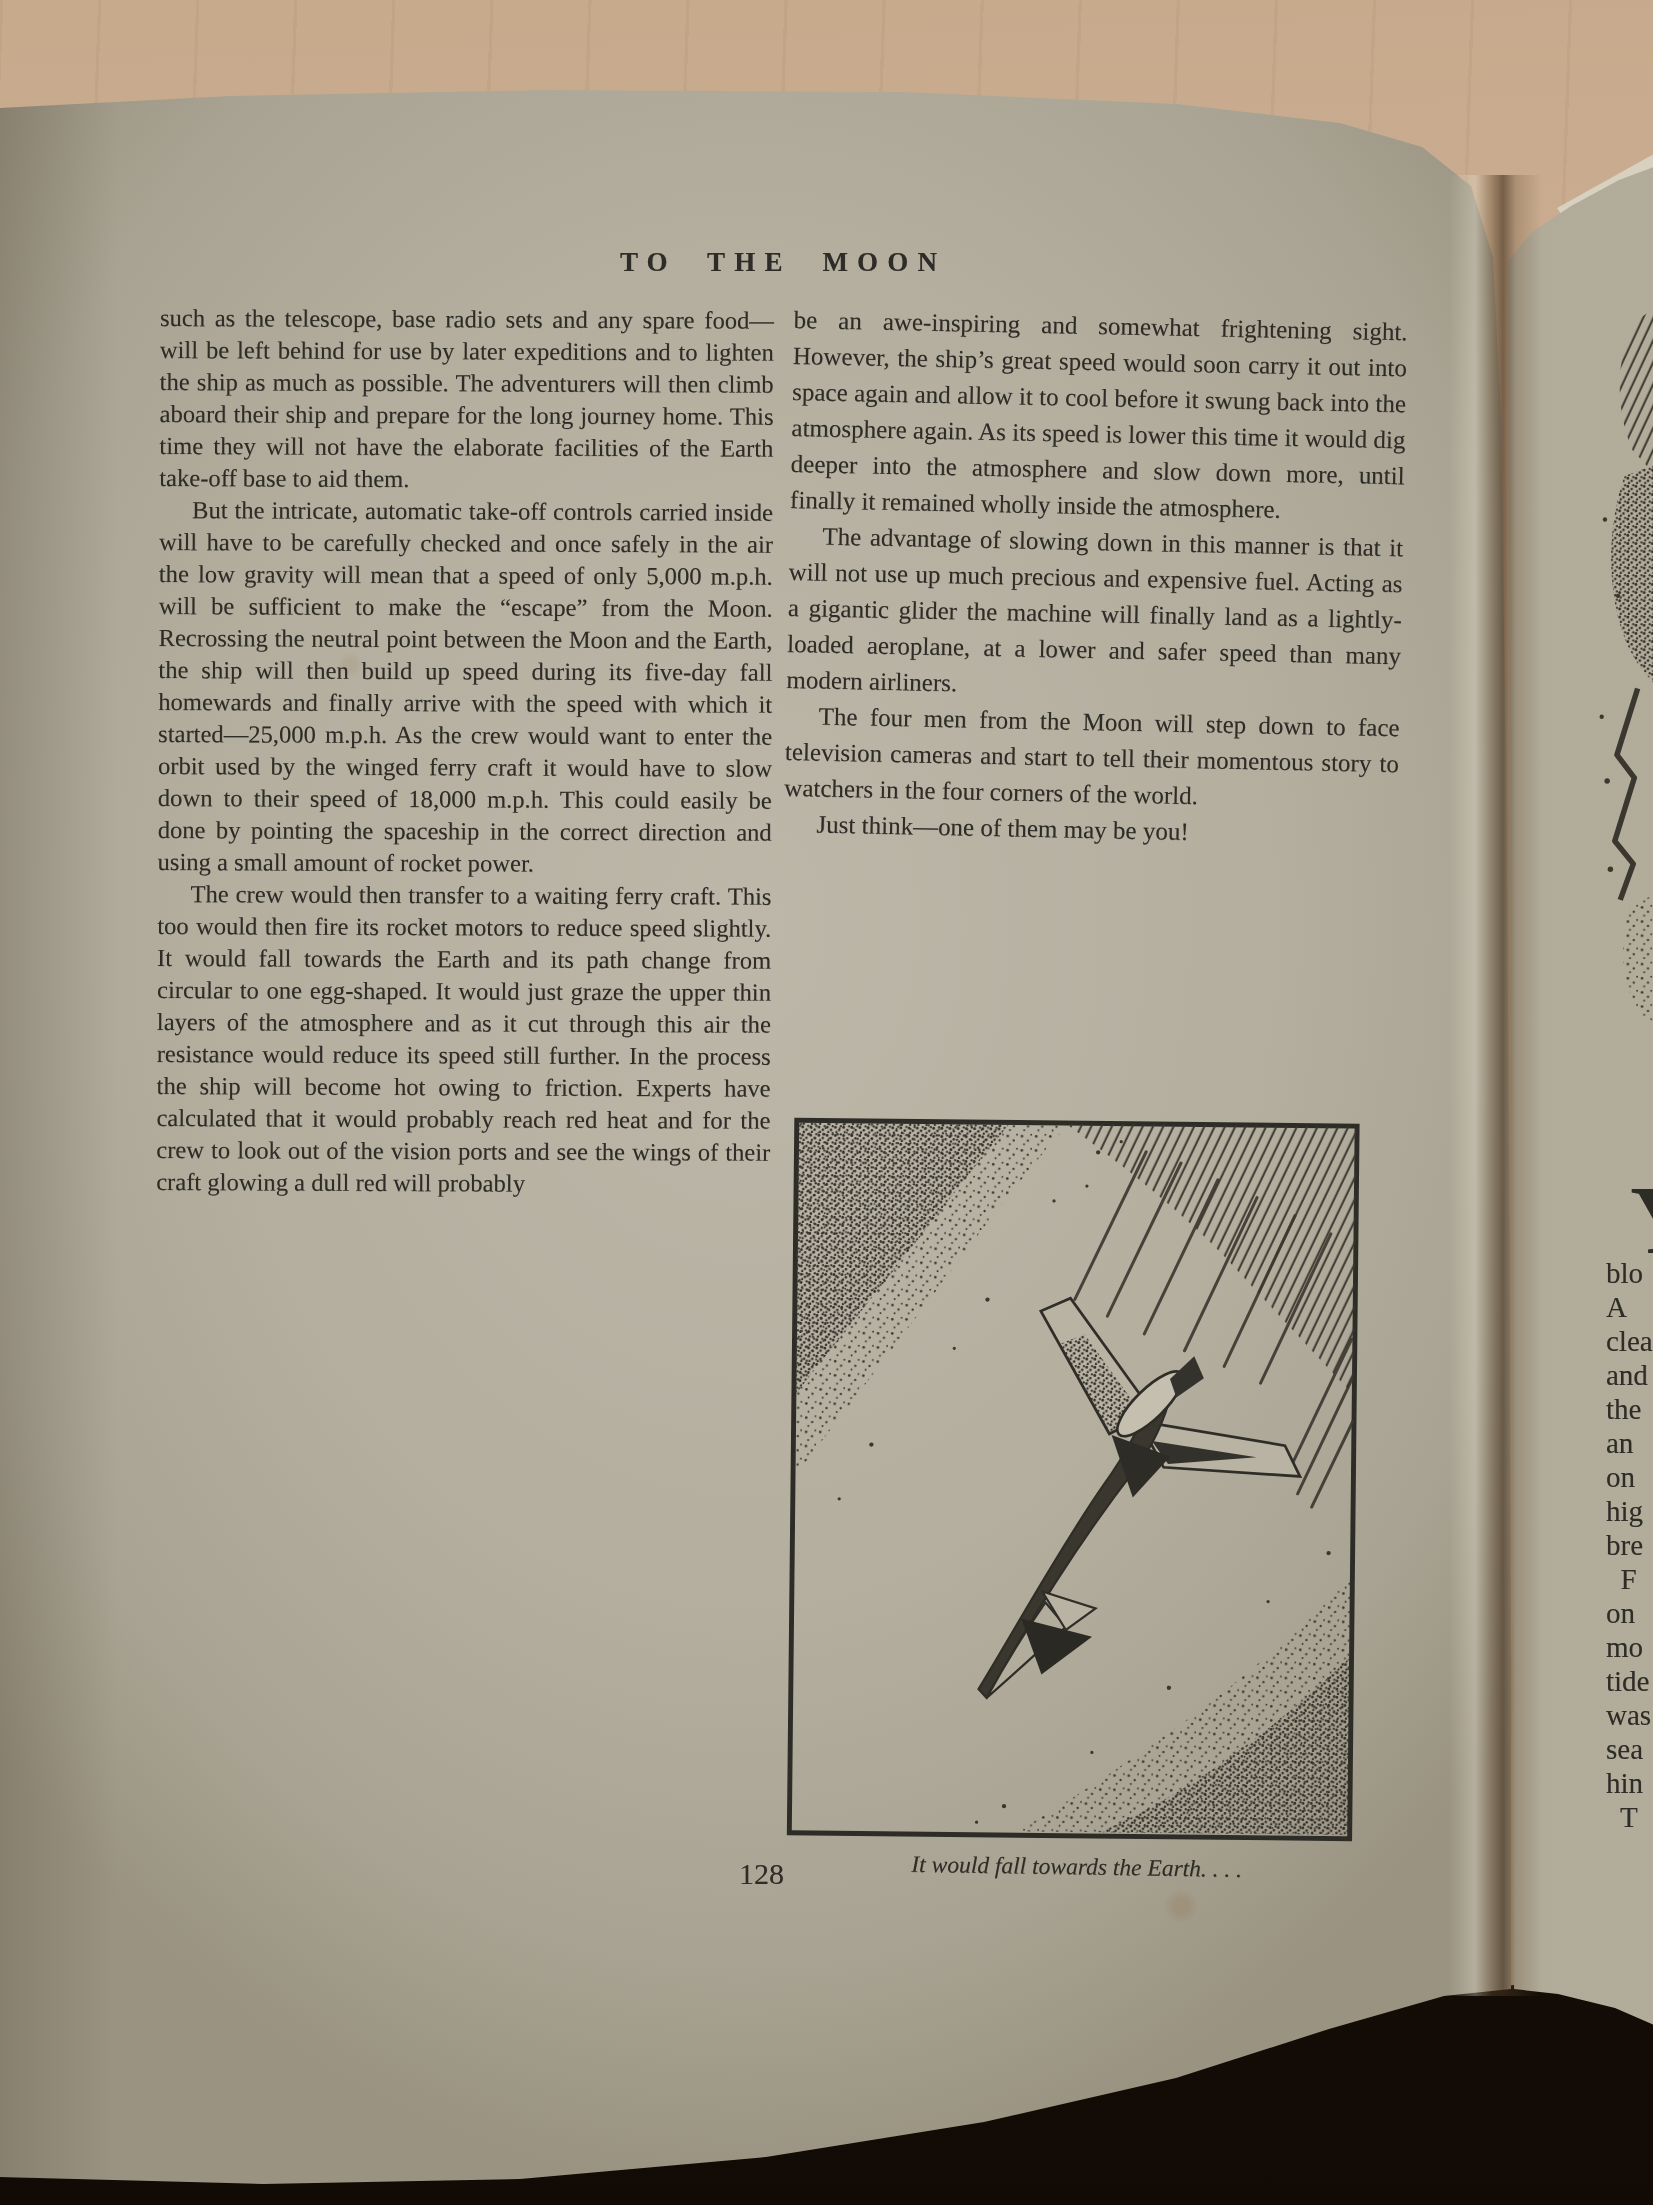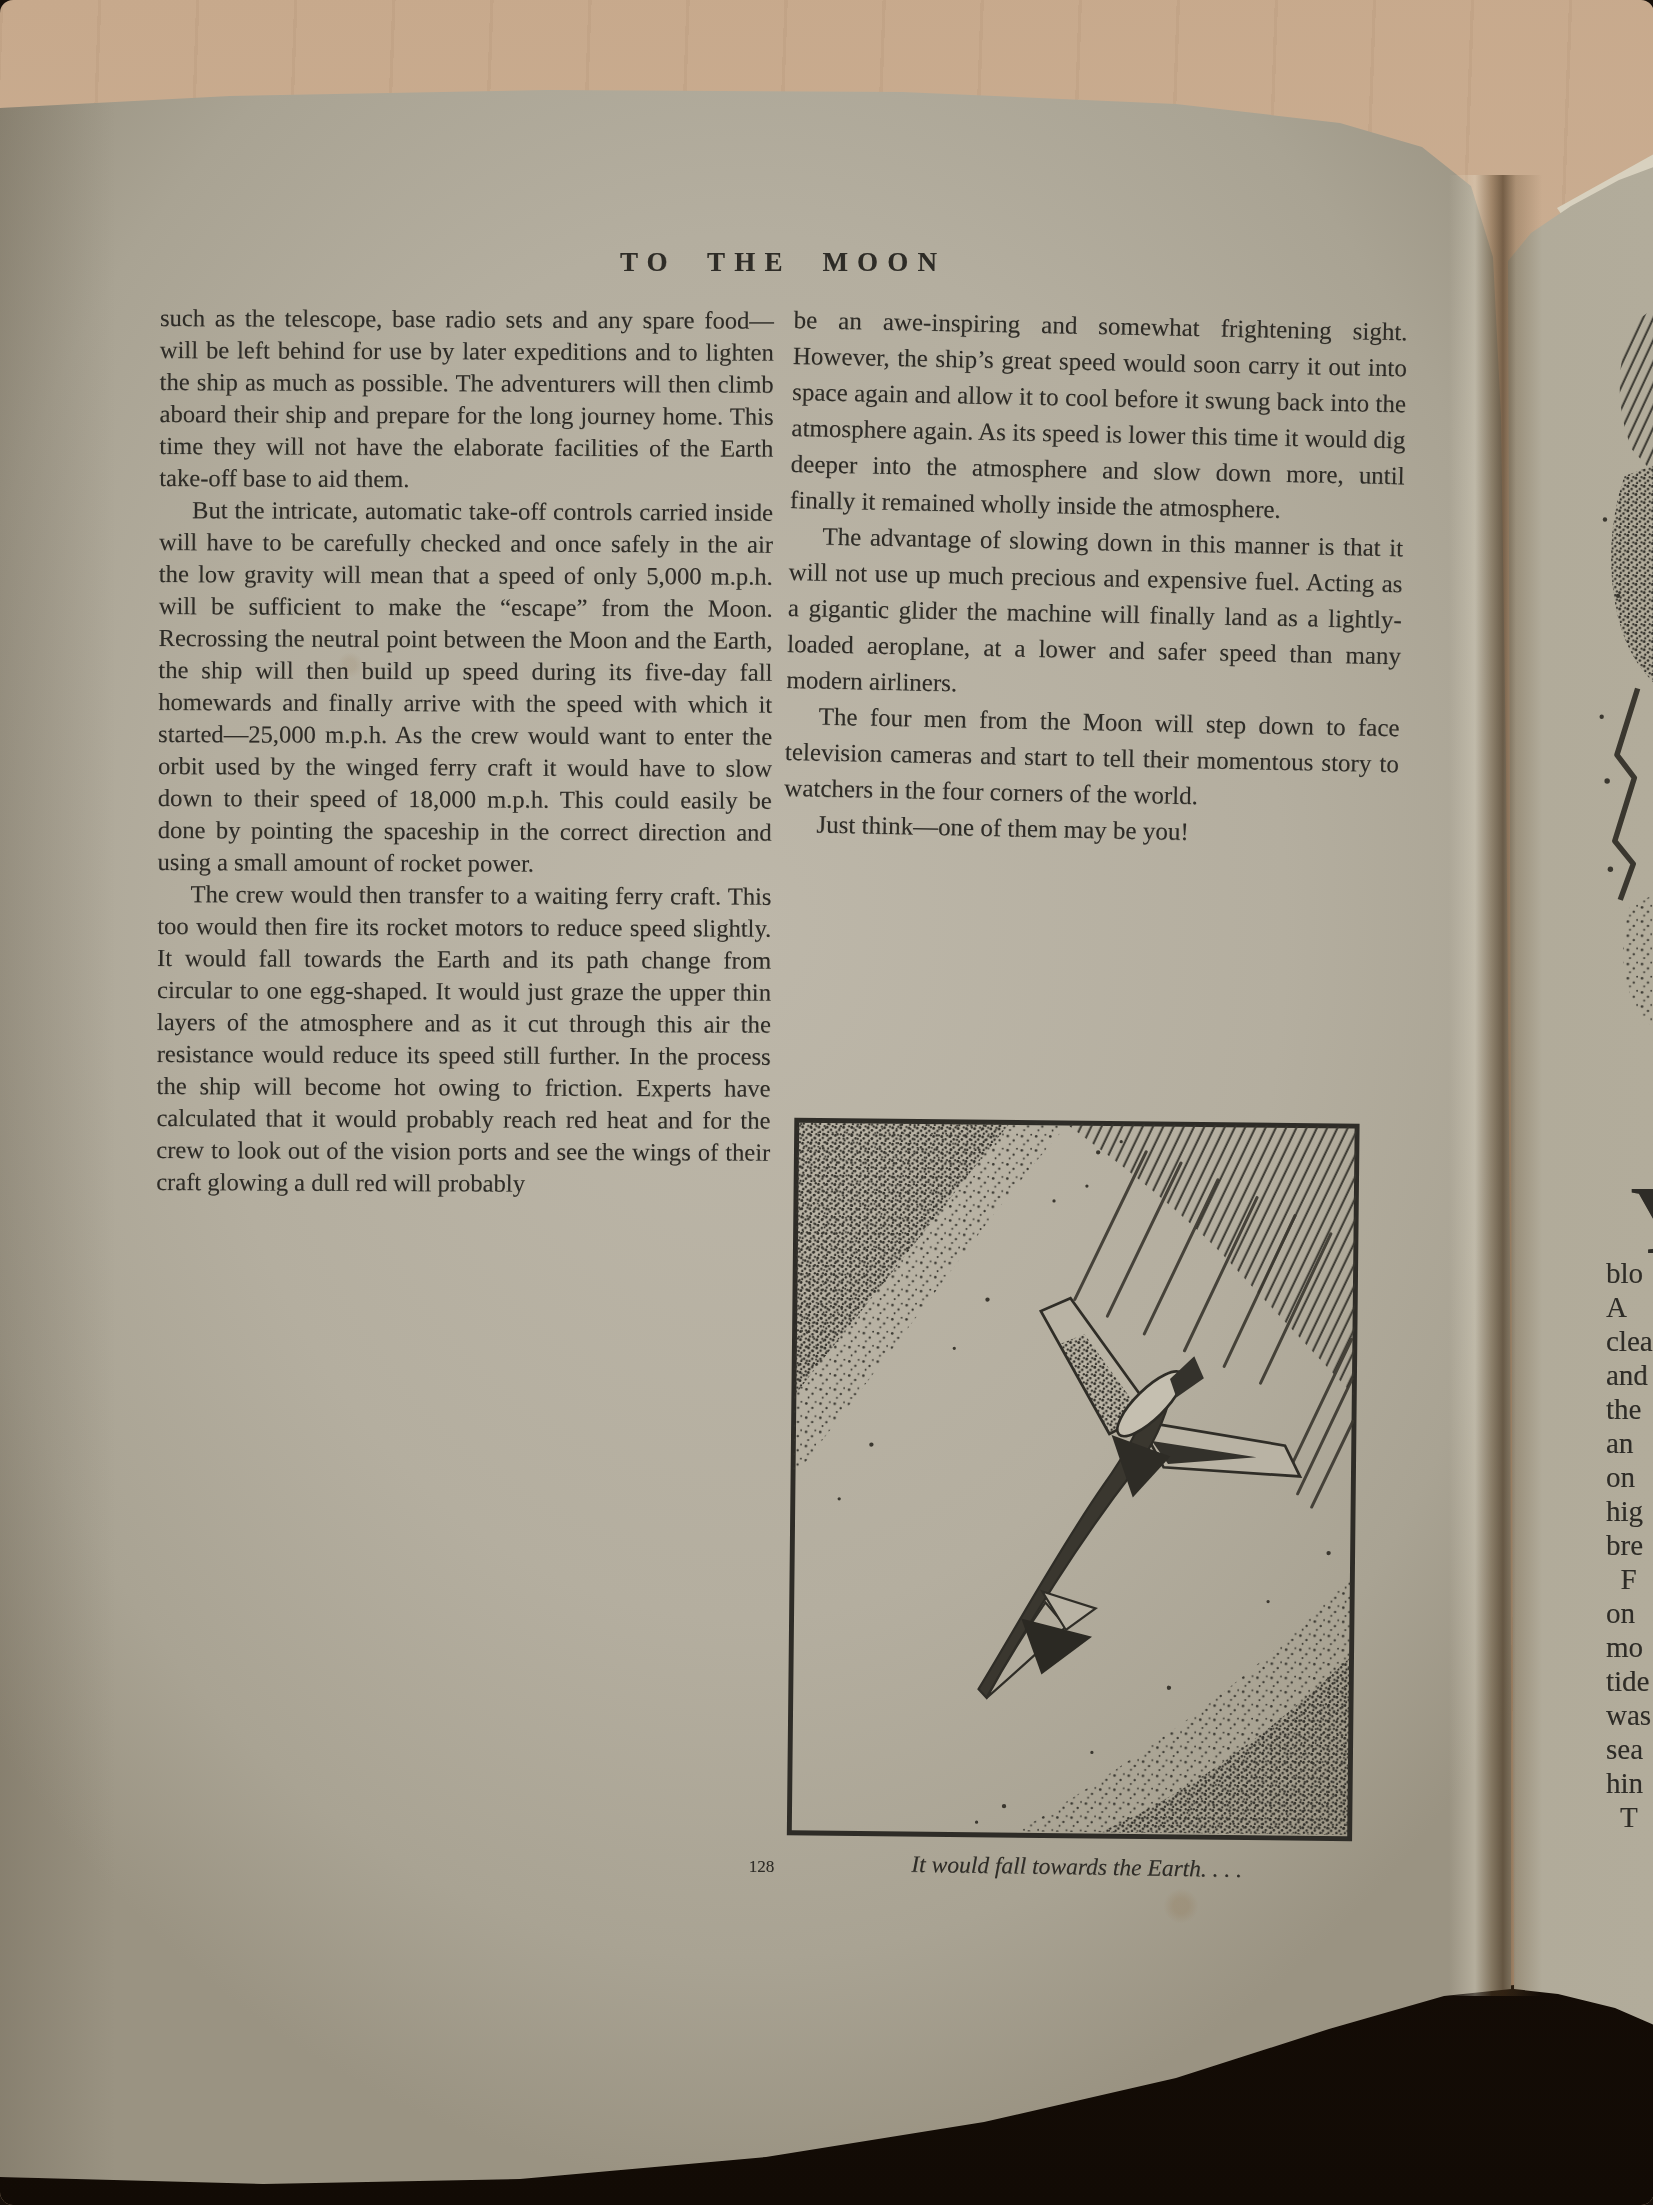--- a/index.html
+++ b/index.html
@@ -1,19 +1,18 @@
 <!DOCTYPE html>
 <html style="--ink: #2e2c27; --paper: #b4ae9f; --paper-edge: #9a9382; --leather: #c9ab8e; --table-dark: #190f08; --gutter-shadow: #42301a;font-size:8.8px"><head>
 <meta charset="utf-8">
 <style>
   html,body{margin:0;padding:0;background:#17100a;}
   #canvas{
     position:relative;width:1654px;height:2205px;overflow:hidden;
     font-family:"Liberation Serif",serif;
-    border-radius:13px;
   }
   
   .leather{
     position:absolute;inset:0;z-index:1;
     background:
       repeating-linear-gradient(92deg, rgba(120,85,55,0.07) 0 3.3px, rgba(0,0,0,0) 3.3px 98px),
       linear-gradient(178deg,#c7a98c 0%,#cdb196 30%,#c9ab8e 62%,#bf9f80 100%);
   }
   .table-dark{
     position:absolute;inset:0;z-index:2;
@@ -58,21 +57,21 @@
   .col{position:absolute;z-index:10;text-align:justify;}
   .col p{margin:0;}
   .col p.indent{text-indent:33px;}
   .col-left{left:160px;top:302px;width:614px;font-size:24.6px;line-height:32px;transform:rotate(0.25deg);transform-origin:0 0;}
   .col-right{left:794px;top:302px;width:614px;font-size:25px;line-height:36px;transform:rotate(1.15deg);transform-origin:0 0;}
   .illo{position:absolute;z-index:10;left:793px;top:1116px;width:568px;height:721px;transform:rotate(0.6deg);transform-origin:0 0;}
   .caption{
     position:absolute;z-index:10;left:793px;top:1849px;width:568px;text-align:center;
     font-style:italic;font-size:23.5px;transform:rotate(0.9deg);transform-origin:0 0;
   }
-  .page-num{position:absolute;z-index:10;left:715px;top:1857px;width:93px;text-align:center;font-size:17px;}
+  .page-num{position:absolute;z-index:10;left:715px;top:1857px;width:93px;text-align:center;font-size:30px;}
   .dropcap{position:absolute;z-index:10;left:1630px;top:1172px;font-size:97px;line-height:1;font-weight:700;}
   .fragments{position:absolute;z-index:10;left:1606px;top:1256px;font-size:29px;line-height:34px;white-space:pre;}
   .right-art{position:absolute;z-index:10;left:1569px;top:180px;width:85px;height:897px;}
 </style>
 </head>
 <body>
 
 <div id="canvas">
 
   <div class="leather"></div>

